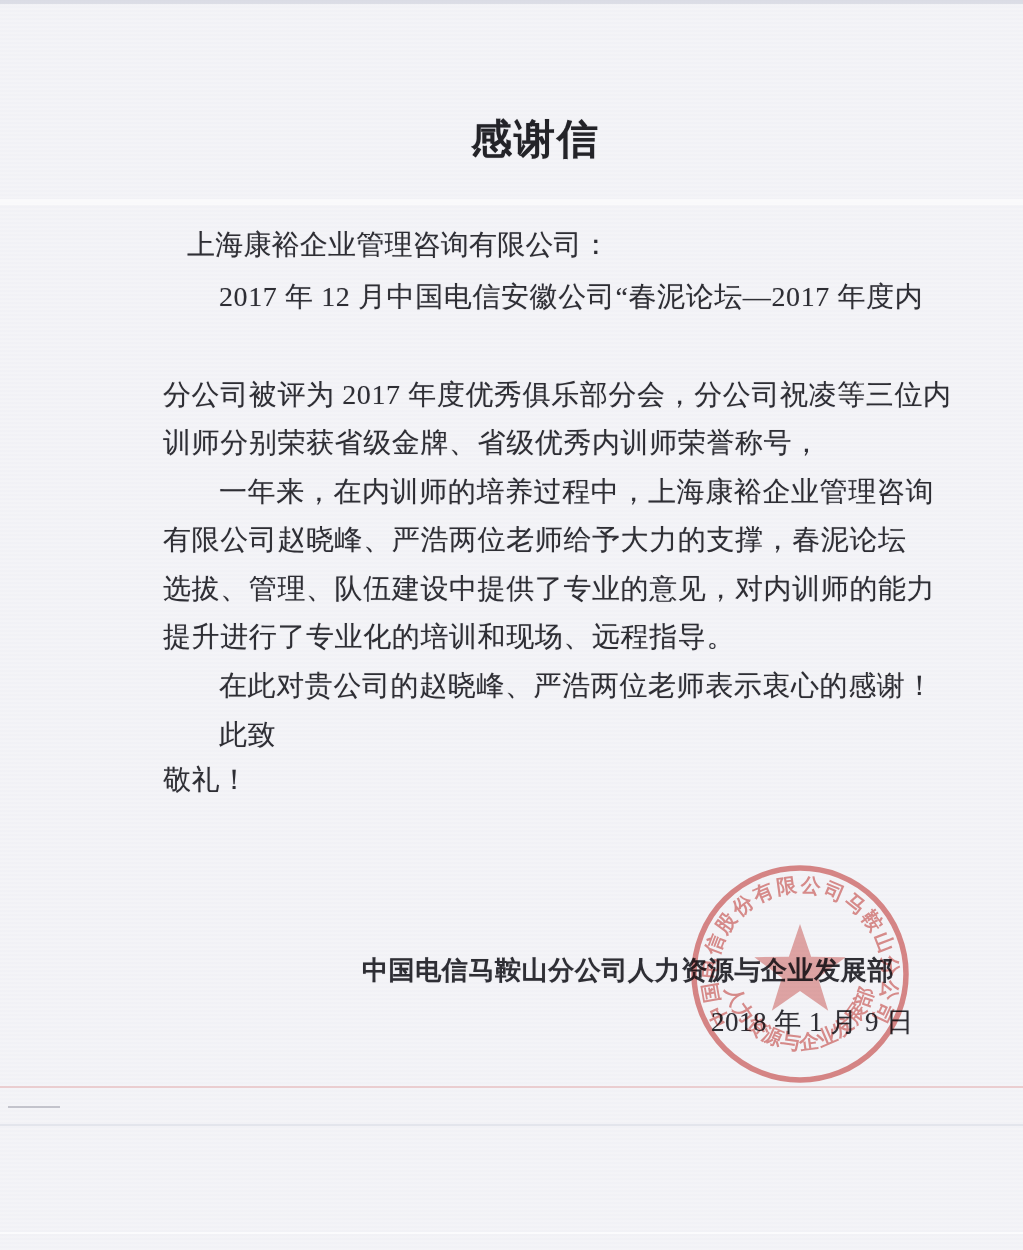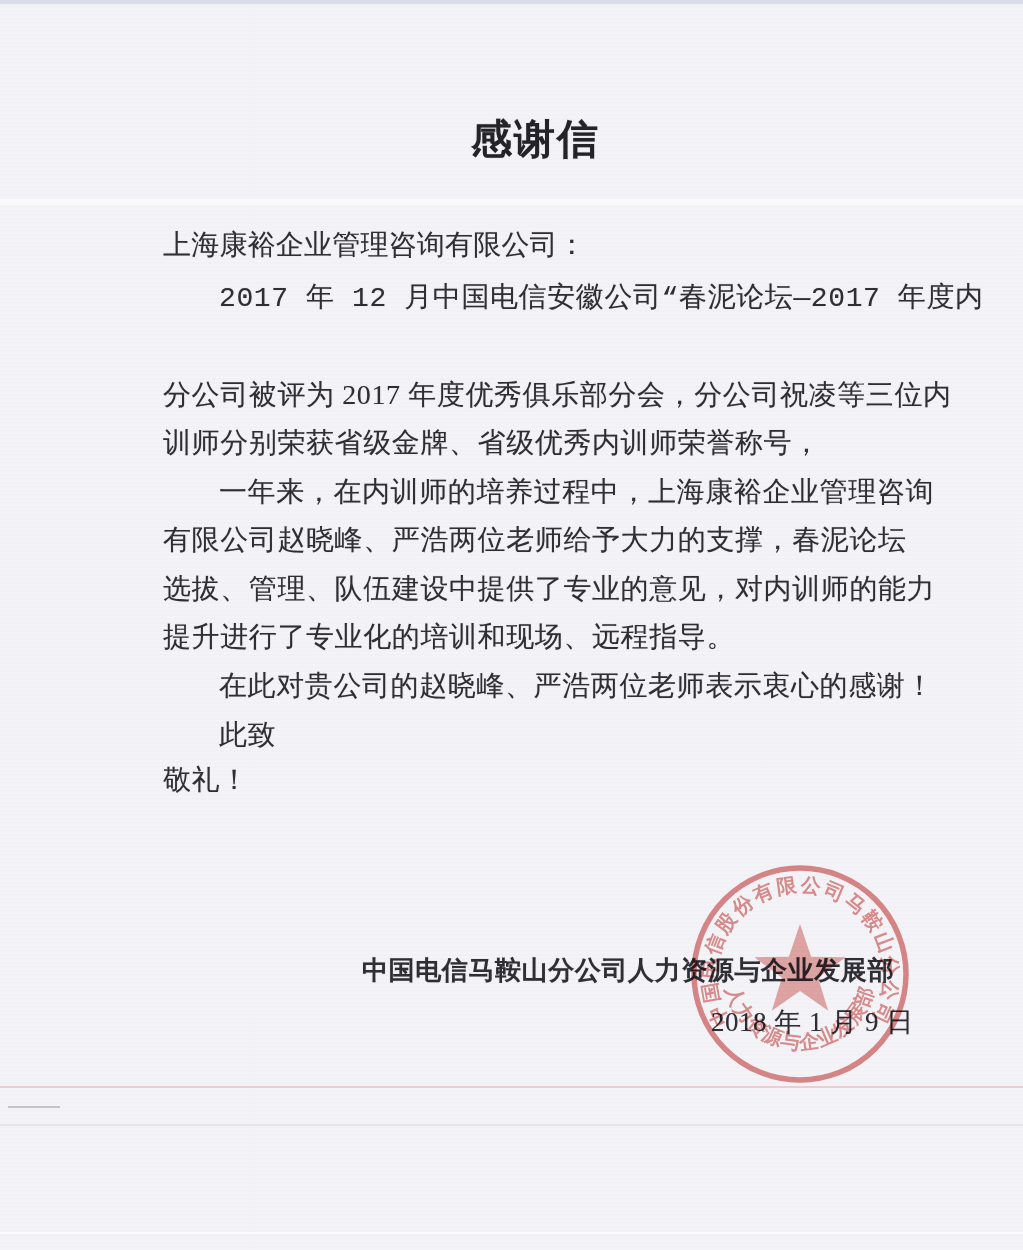--- a/index.html
+++ b/index.html
@@ -19,22 +19,22 @@
     text-align:center;font-size:41px;font-weight:bold;letter-spacing:2px;
     color:#232328;margin:0;
     text-shadow:0 0 1px rgba(35,35,45,0.35);
   }
   .line{
     position:absolute;left:163px;
     font-size:28px;letter-spacing:0.6px;white-space:pre;
     color:#2e2e34;
     text-shadow:0 0 1px rgba(46,46,60,0.28);
   }
-  .indent{left:219px;font-family:Liberation Mono, monospace;}
-  .salutation{letter-spacing:0.2px;}
+  .indent{left:219px;}
+  .salutation{letter-spacing:0.2px;margin-left:24px;}
   .signature{left:362px;top:953px;font-size:26px;letter-spacing:0.6px;font-weight:bold;}
   .date{left:711px;top:1004px;font-size:27px;letter-spacing:0.5px;}
   .stamp{
     position:absolute;left:665px;top:839px;width:270px;height:270px;
     mix-blend-mode:multiply;opacity:0.9;filter:blur(0.3px);
   }
   .stamp .ring{fill:none;stroke:#d4625e;stroke-width:5.5;opacity:0.82;}
   .stamp .arc-text{fill:#d4625e;opacity:0.78;font-family:"Liberation Serif","DejaVu Serif",serif;font-weight:bold;}
   .stamp .arc-top{font-size:20px;letter-spacing:2.5px;}
   .stamp .arc-bottom{font-size:20px;letter-spacing:0.5px;}

